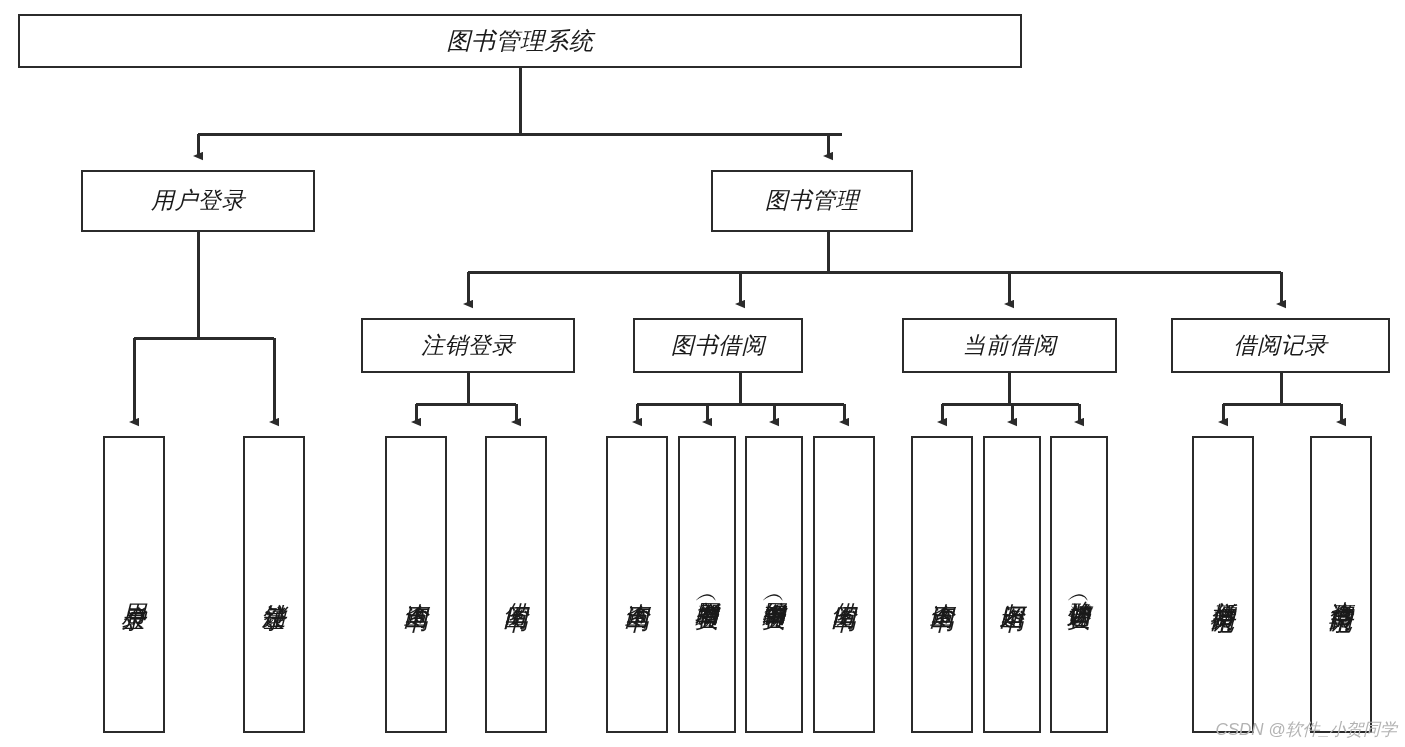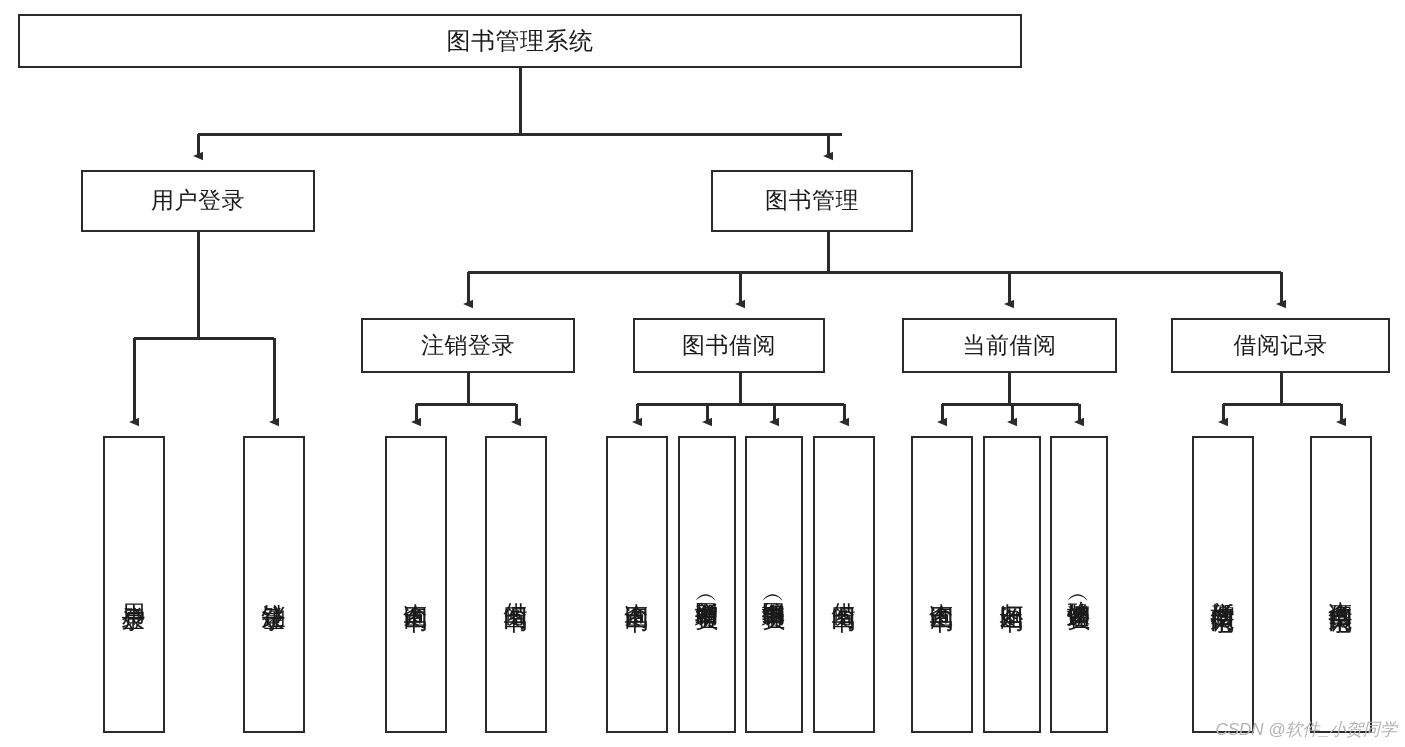--- a/index.html
+++ b/index.html
@@ -35,20 +35,21 @@
     align-items: center;
     justify-content: center;
     color: #1a1a1a;
     z-index: 2;
   }
   .node .label {
     display: block;
     text-align: right;
     line-height: 1.18;
     white-space: nowrap;
+    font-style: italic;
   }
   
   .node.horiz .label {
     font-size: 23px;
     letter-spacing: 0.5px;
   }
   .node.root .label {
     font-size: 24px;
   }
   
@@ -146,21 +147,21 @@
   </div>
 
   <div class="node horiz" style="left:711px; top:170px; width:202px; height:62px;">
     <span class="label">图书管理</span>
   </div>
 
   <div class="node horiz" style="left:361px; top:318px; width:214px; height:55px;">
     <span class="label">注销登录</span>
   </div>
 
-  <div class="node horiz" style="left:633px; top:318px; width:192px; height:55px;">
+  <div class="node horiz" style="left:633px; top:318px; width:170px; height:55px;">
     <span class="label">图书借阅</span>
   </div>
 
   <div class="node horiz" style="left:1171px; top:318px; width:219px; height:55px;">
     <span class="label">借阅记录</span>
   </div>
 
   <div class="node horiz" style="left:902px; top:318px; width:215px; height:55px;">
     <span class="label">当前借阅</span>
   </div>

